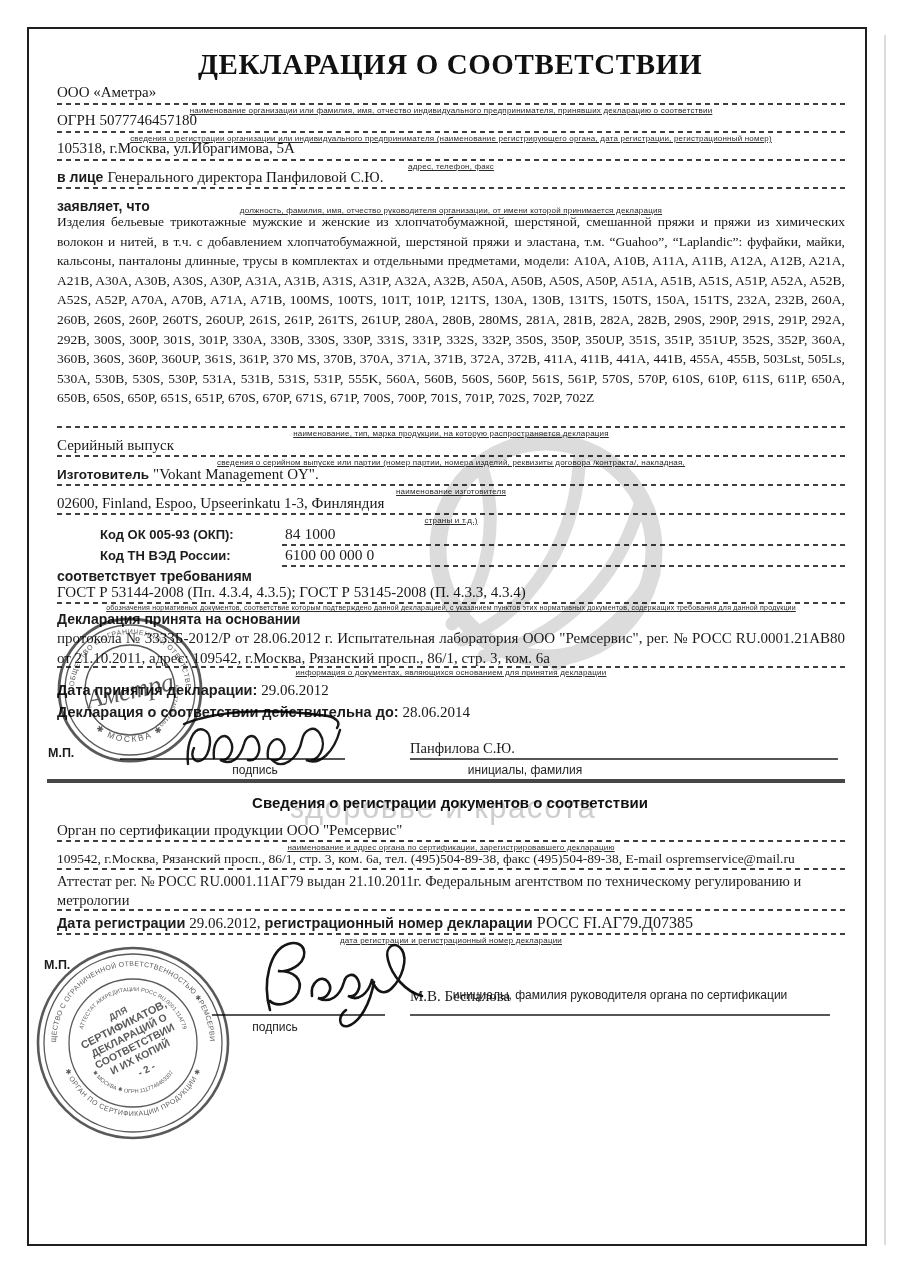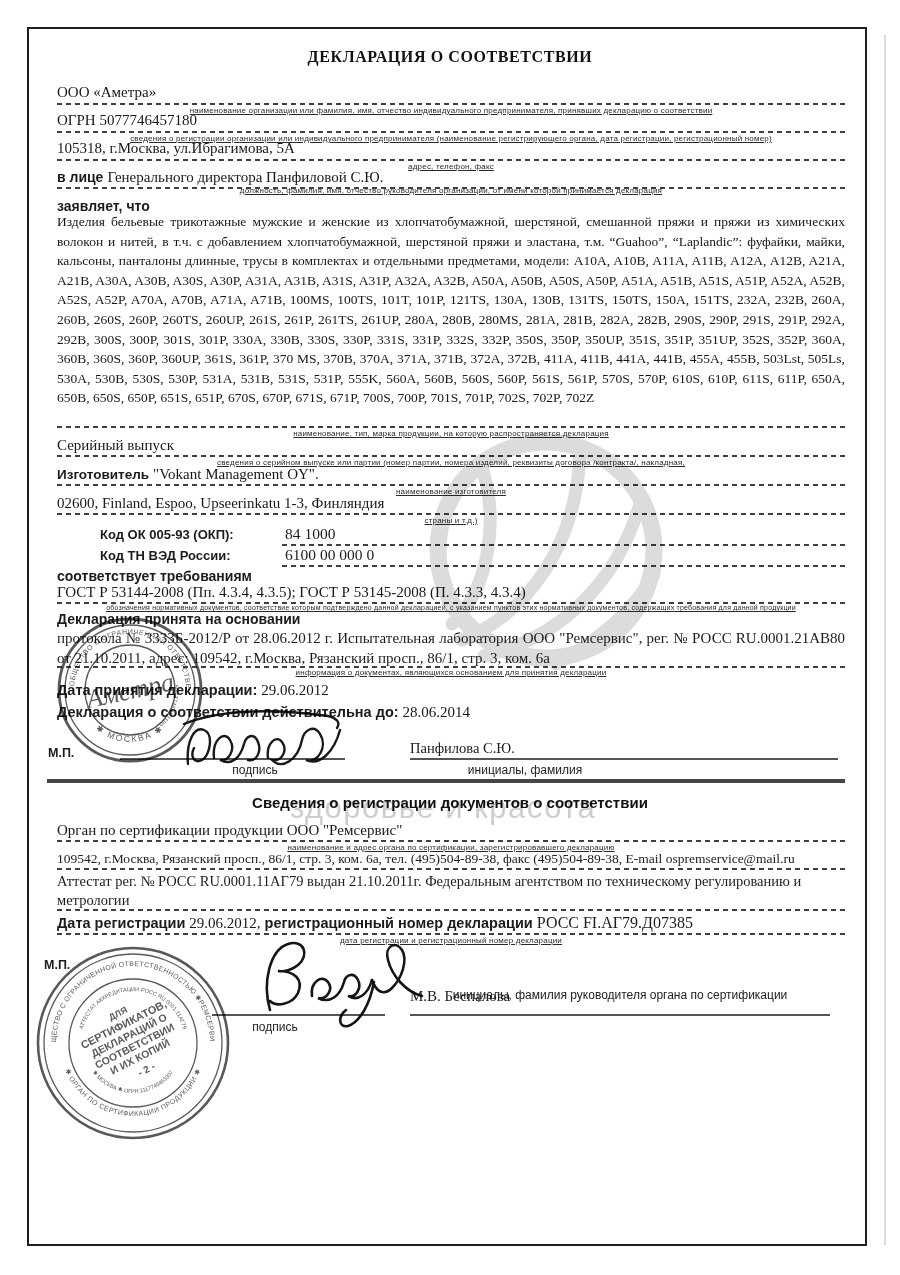--- a/index.html
+++ b/index.html
@@ -8,21 +8,21 @@
   .abs{position:absolute;}
   .serif{font-family:"Liberation Serif","DejaVu Serif",serif;}
   .sansb{font-family:"Liberation Sans","DejaVu Sans",sans-serif;font-weight:bold;}
   .v{font-size:15px;color:#181818;}
   .cap{font-family:"Liberation Sans","DejaVu Sans",sans-serif;font-size:8px;color:#2a2a2a;
        text-align:center;letter-spacing:.2px;width:788px;left:57px;text-decoration:underline;}
   .cap.small{font-size:7px;}
   .dline{height:2px;background-image:repeating-linear-gradient(90deg,#3f3f3f 0 5px,transparent 5px 9px);}
   .fullw{left:57px;width:788px;}
   .border-frame{left:27px;top:27px;width:836px;height:1215px;border:2px solid #1f1f1f;}
-  .title{left:0;top:48px;width:900px;text-align:center;font-size:16px;font-weight:bold;letter-spacing:.6px;color:#111;}
+  .title{left:0;top:48px;width:900px;text-align:center;font-size:29px;font-weight:bold;letter-spacing:.6px;color:#111;}
   .para{font-size:13.5px;line-height:19.6px;text-align:justify;color:#181818;overflow:hidden;}
   .heading2{left:0;top:794px;width:900px;text-align:center;font-size:15px;color:#111;}
   .divider{left:47px;top:779px;width:798px;height:4px;background:#474747;}
   .rule{height:2px;background:#555;}
   .sigcap{font-family:"Liberation Sans","DejaVu Sans",sans-serif;font-size:12px;color:#222;text-align:center;}
   .wmark{pointer-events:none;mix-blend-mode:multiply;}
   .brand{font-family:"Liberation Sans","DejaVu Sans",sans-serif;font-weight:bold;
          font-size:94px;letter-spacing:-2px;color:#a9a9a9;opacity:.8;}
   .tagline{font-family:"Liberation Sans","DejaVu Sans",sans-serif;font-size:31px;letter-spacing:1.5px;color:#c9c9c9;opacity:.9;}
   svg text{fill:#3b3b3b;}
@@ -49,21 +49,21 @@
 
   <div class="abs v serif" style="left:57px;top:140px;">105318, г.Москва, ул.Ибрагимова, 5А</div>
   <div class="abs dline fullw" style="top:159px;"></div>
   <div class="abs cap" style="top:162px;">адрес, телефон, факс</div>
 
   <div class="abs" style="left:57px;top:168px;">
     <span class="sansb" style="font-size:14px;">в лице</span>
     <span class="serif v">Генерального директора Панфиловой С.Ю.</span>
   </div>
   <div class="abs dline fullw" style="top:187px;"></div>
-  <div class="abs cap" style="top:186px;">должность, фамилия, имя, отчество руководителя организации, от имени которой принимается декларация</div>
+  <div class="abs cap" style="top:206px;">должность, фамилия, имя, отчество руководителя организации, от имени которой принимается декларация</div>
 
   <div class="abs sansb" style="left:57px;top:198px;font-size:14px;">заявляет, что</div>
 
   <div class="abs para fullw" style="top:212px;height:214px;">Изделия бельевые трикотажные мужские и женские из хлопчатобумажной, шерстяной, смешанной пряжи и пряжи из химических волокон и нитей, в т.ч. с добавлением хлопчатобумажной, шерстяной пряжи и эластана, т.м. “Guahoo”, “Laplandic”: фуфайки, майки, кальсоны, панталоны длинные, трусы в комплектах и отдельными предметами, модели: A10A, A10B, A11A, A11B, A12A, A12B, A21A, A21B, A30A, A30B, A30S, A30P, A31A, A31B, A31S, A31P, A32A, A32B, A50A, A50B, A50S, A50P, A51A, A51B, A51S, A51P, A52A, A52B, A52S, A52P, A70A, A70B, A71A, A71B, 100MS, 100TS, 101T, 101P, 121TS, 130A, 130B, 131TS, 150TS, 150A, 151TS, 232A, 232B, 260A, 260B, 260S, 260P, 260TS, 260UP, 261S, 261P, 261TS, 261UP, 280A, 280B, 280MS, 281A, 281B, 282A, 282B, 290S, 290P, 291S, 291P, 292A, 292B, 300S, 300P, 301S, 301P, 330A, 330B, 330S, 330P, 331S, 331P, 332S, 332P, 350S, 350P, 350UP, 351S, 351P, 351UP, 352S, 352P, 360A, 360B, 360S, 360P, 360UP, 361S, 361P, 370 MS, 370B, 370A, 371A, 371B, 372A, 372B, 411A, 411B, 441A, 441B, 455A, 455B, 503Lst, 505Ls, 530A, 530B, 530S, 530P, 531A, 531B, 531S, 531P, 555K, 560A, 560B, 560S, 560P, 561S, 561P, 570S, 570P, 610S, 610P, 611S, 611P, 650A, 650B, 650S, 650P, 651S, 651P, 670S, 670P, 671S, 671P, 700S, 700P, 701S, 701P, 702S, 702P, 702Z</div>
   <div class="abs dline fullw" style="top:426px;"></div>
   <div class="abs cap" style="top:429px;">наименование, тип, марка продукции, на которую распространяется декларация</div>
 
   <div class="abs v serif" style="left:57px;top:437px;">Серийный выпуск</div>
   <div class="abs dline fullw" style="top:455px;"></div>
   <div class="abs cap" style="top:458px;">сведения о серийном выпуске или партии (номер партии, номера изделий, реквизиты договора /контракта/, накладная,</div>

